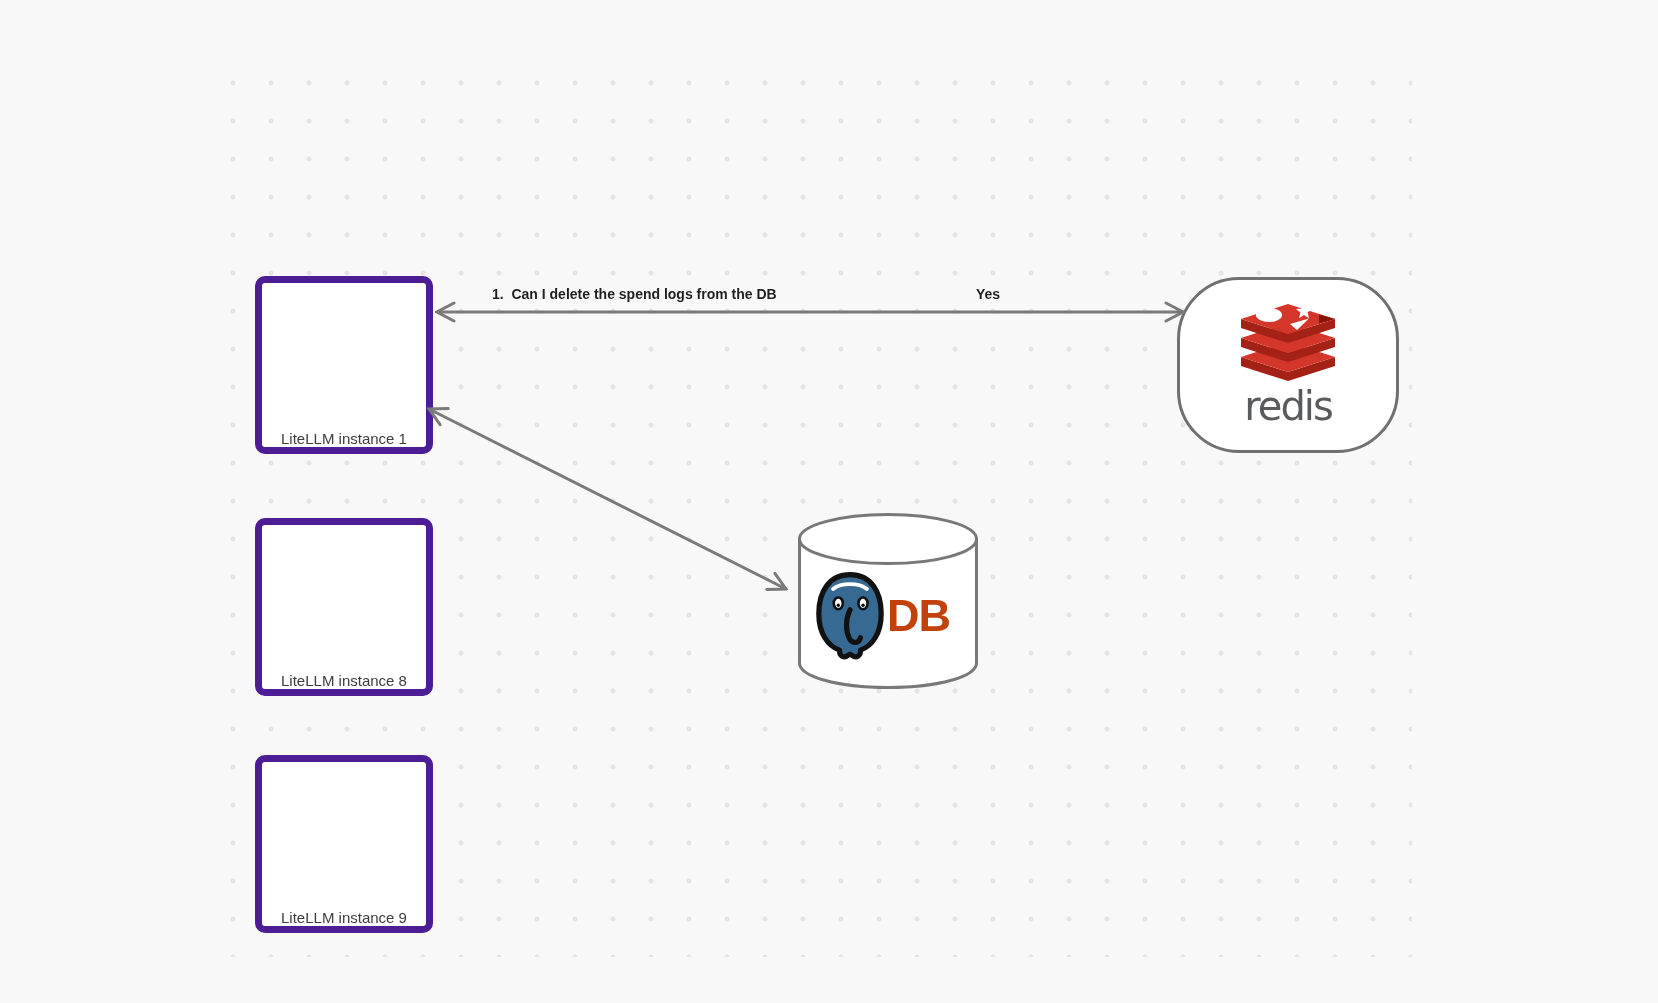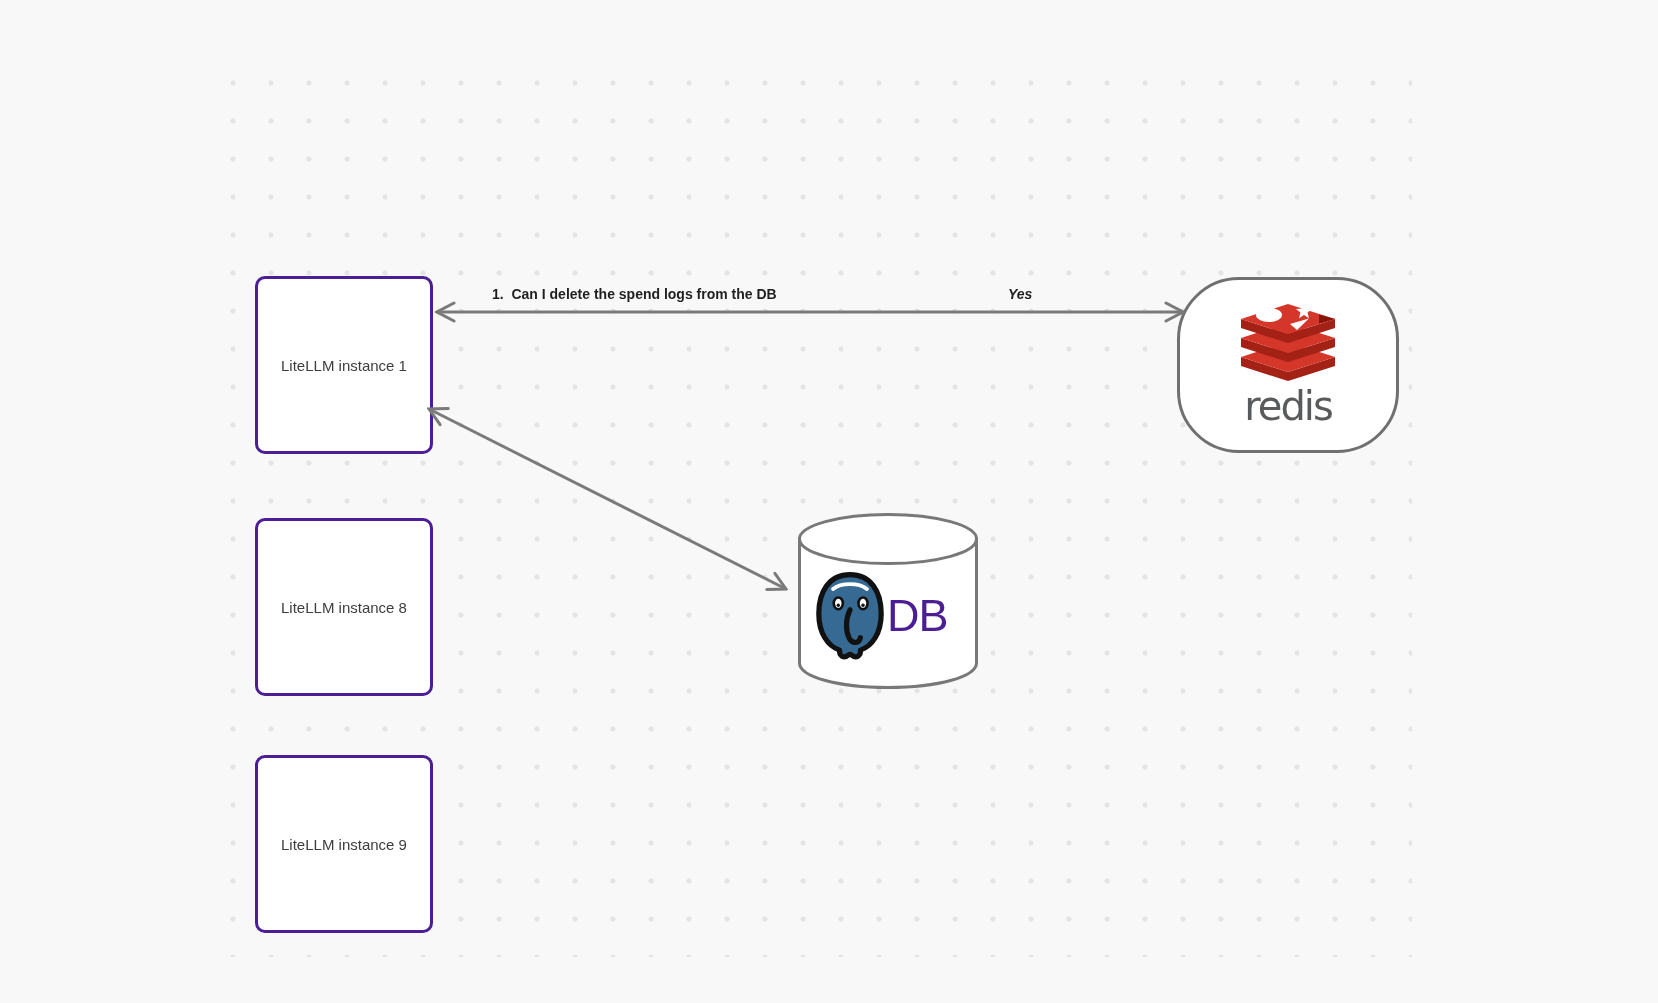--- a/index.html
+++ b/index.html
@@ -15,23 +15,23 @@
     left: 214px; top: 64px;
     width: 1198px; height: 893px;
     background-image: radial-gradient(circle, #e4e4e4 2.4px, rgba(0,0,0,0) 2.7px);
     background-size: 38px 38px;
   }
   .shape-box {
     position: absolute;
     width: 178px; height: 178px;
     box-sizing: border-box;
     background: #ffffff;
-    border: 3px solid #4c1d95;
+    border: 7px solid #4c1d95;
     border-radius: 10px;
-    display: flex; align-items: center; justify-content: center;
+    display: flex; align-items: flex-end; justify-content: center;
   }
   .box-label {
     font-size: 15px;
     color: #3d3d3d;
     text-align: center;
   }
   .box-1 { left: 255px; top: 276px; }
   .box-2 { left: 255px; top: 518px; }
   .box-3 { left: 255px; top: 755px; }
 
@@ -64,38 +64,38 @@
   }
   .arrow-label {
     position: absolute;
     font-size: 14px;
     font-weight: bold;
     color: #1f1f1f;
     white-space: pre;
     line-height: 1.2;
   }
   .arrow-1-label { left: 492px; top: 286px; }
-  .arrow-1-response { left: 1008px; top: 286px; font-style: italic; }
+  .arrow-1-response { left: 976px; top: 286px; }
   .arrow-2-label { left: 575px; top: 453px; }
 
   .db-group {
     position: absolute;
     left: 797px; top: 512px;
     width: 182px; height: 178px;
   }
   .db-cylinder-svg { position: absolute; left: 0; top: 0; }
   .db-inner {
     position: absolute;
     left: 14px; top: 56px;
     display: flex; align-items: center;
   }
   .db-label {
     font-size: 45px;
-    font-weight: 400;
-    color: #4c1d95;
+    font-weight: 700;
+    color: #c2410c;
     line-height: 1;
     margin-left: -2px;
     letter-spacing: -1px;
   }
 </style>
 </head>
 <body>
 
 <div class="canvas">
 

